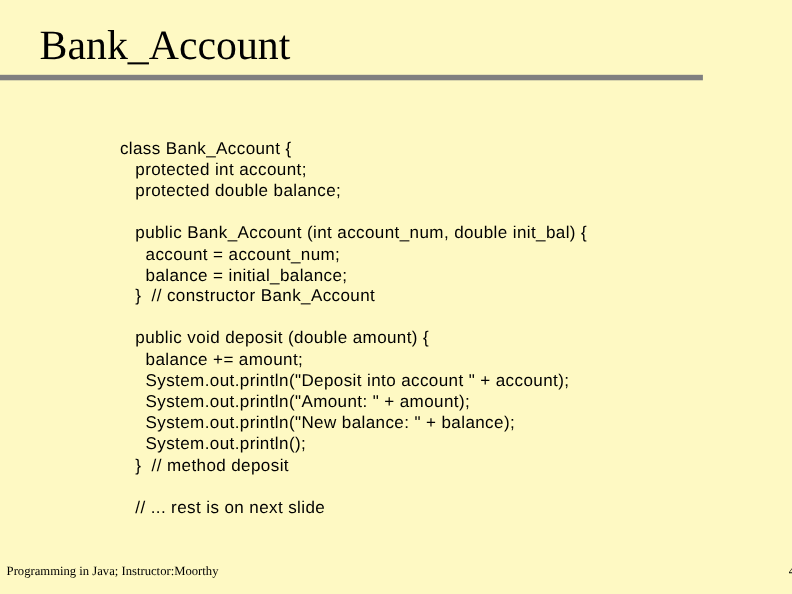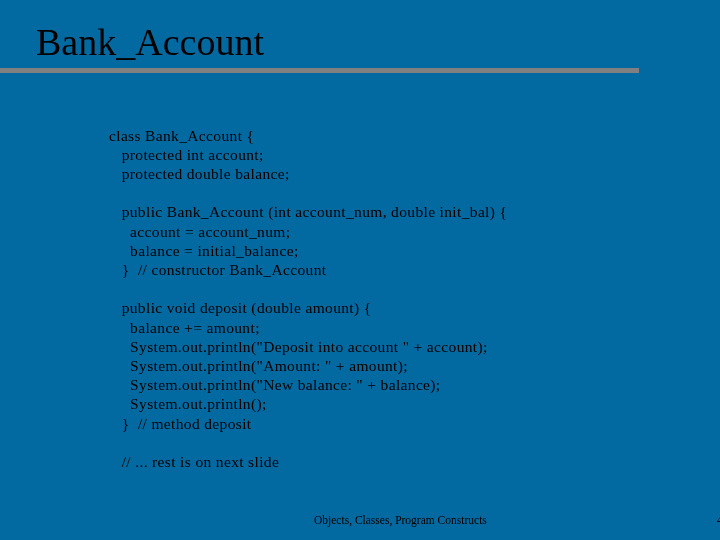--- a/index.html
+++ b/index.html
@@ -5,21 +5,21 @@
 <style>
   html, body {
     margin: 0;
     padding: 0;
     background: #ffffff;
   }
   #slide {
     position: relative;
     width: 720px;
     height: 540px;
-    background: #0369a1;
+    background: #fef9c3;
     overflow: hidden;
     font-family: "Liberation Serif", "DejaVu Serif", serif;
     color: #000000;
   }
   #slide-title {
     position: absolute;
     left: 36px;
     top: 20px;
     font-family: "Liberation Serif", "DejaVu Serif", serif;
     font-size: 38px;
@@ -35,21 +35,21 @@
     left: 0px;
     top: 68px;
     width: 639px;
     height: 5px;
     background: #808080;
   }
   #code-block {
     position: absolute;
     left: 109px;
     top: 110px;
-    font-family: Liberation Serif, serif;
+    font-family: Liberation Sans, sans-serif;
     font-size: 15.5px;
     line-height: 19.2px;
     white-space: pre;
     color: #000000;
     letter-spacing: 0.35px;
   }
   .code-line {
     white-space: pre;
     min-height: 19.2px;
   }
@@ -86,18 +86,18 @@
 <body>
 
 <div id="slide">
 
   <h1 id="slide-title">Bank_Account</h1>
 
   <div id="title-rule"></div>
 
   <pre id="code-block"><div class="code-line">class Bank_Account {</div><div class="code-line">   protected int account;</div><div class="code-line">   protected double balance;</div><div class="code-line blank">&nbsp;</div><div class="code-line">   public Bank_Account (int account_num, double init_bal) {</div><div class="code-line">     account = account_num;</div><div class="code-line">     balance = initial_balance;</div><div class="code-line">   }  // constructor Bank_Account</div><div class="code-line blank">&nbsp;</div><div class="code-line">   public void deposit (double amount) {</div><div class="code-line">     balance += amount;</div><div class="code-line">     System.out.println("Deposit into account " + account);</div><div class="code-line">     System.out.println("Amount: " + amount);</div><div class="code-line">     System.out.println("New balance: " + balance);</div><div class="code-line">     System.out.println();</div><div class="code-line">   }  // method deposit</div><div class="code-line blank">&nbsp;</div><div class="code-line">   // ... rest is on next slide</div></pre>
 
+  <div id="footer-left">Programming in Java; Instructor:Moorthy</div>
 
-  <div id="footer-center">Objects, Classes, Program Constructs</div>
 
   <div id="footer-page">45</div>
 
 </div>
 
 </body></html>

